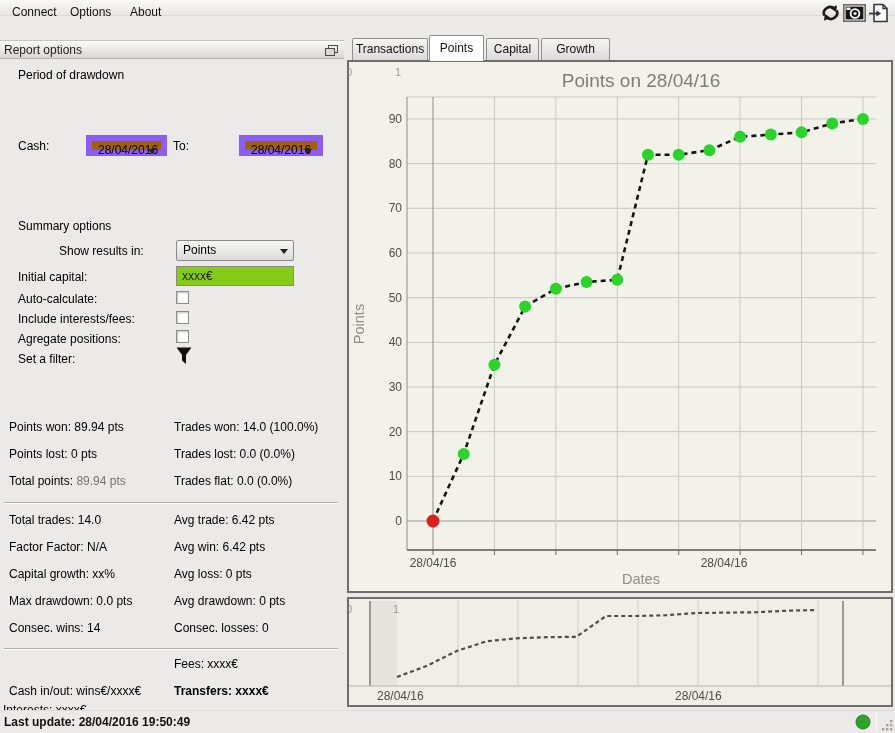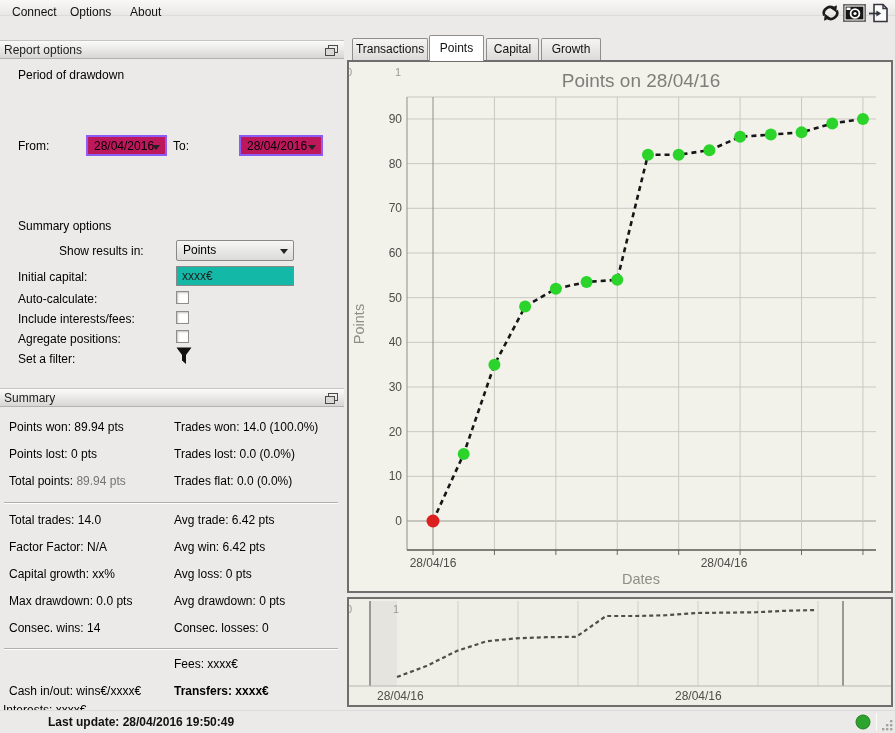--- a/index.html
+++ b/index.html
@@ -10,42 +10,42 @@
   
   #menubar{left:0;top:0;width:895px;height:16px;background:linear-gradient(#f9f8f7,#e9e8e6);border-bottom:1px solid #dddcda;}
   .menu-item{position:absolute;top:3px;height:18px;line-height:18px;padding:0 6px;color:#111;}
   .tool-icon{position:absolute;top:3px;width:23px;height:20px;cursor:pointer;}
   
   .panel-header{left:0;width:344px;height:19px;background:linear-gradient(#fbfbfa,#d7d6d4);
      border-top:1px solid #c6c5c3;border-bottom:1px solid #b3b2b0;line-height:18px;padding-left:4px;color:#222;}
   .float-btn{position:absolute;right:6px;top:3px;width:13px;height:12px;cursor:pointer;}
   .lbl{position:absolute;color:#000;white-space:nowrap;}
   
-  .combo{position:absolute;background:#be185d;border:2px solid #8b5cf6;height:21px;line-height:19px;
+  .combo{position:absolute;background:#a16207;border:6px solid #8b5cf6;height:21px;line-height:19px;
          padding-left:6px;cursor:pointer;}
   .combo .arr{position:absolute;right:5px;top:8px;width:0;height:0;border-left:4px solid transparent;
          border-right:4px solid transparent;border-top:5px solid #222;}
   .combo.gradient{background:linear-gradient(#f7f7f6,#dadad8);border:1px solid #8a8988;border-radius:2px;}
-  .textbox{position:absolute;background:#14b8a6;border:1px solid #8a8988;height:20px;padding:0 5px;
+  .textbox{position:absolute;background:#84cc16;border:1px solid #8a8988;height:20px;padding:0 5px;
          font-family:"Liberation Sans",sans-serif;font-size:12px;color:#222;}
   .checkbox{position:absolute;width:13px;height:13px;background:#fff;border:1px solid #8e8d8b;
          box-shadow:inset 1px 1px 2px rgba(120,120,120,.45);cursor:pointer;}
   .divider{position:absolute;left:4px;width:334px;height:0;border-top:1px solid #b0afab;border-bottom:1px solid #fdfdfc;}
   .green-val{color:#737373;}
   
   .tab{position:absolute;height:22px;top:38px;background:linear-gradient(#f5f4f3,#dcdbd9);
        border:1px solid #8f8e8c;border-bottom:none;border-radius:2px 2px 0 0;text-align:center;
        line-height:21px;cursor:pointer;color:#111;}
   .tab.active{top:35px;height:26px;background:#ffffff;line-height:24px;z-index:5;}
   
   #chart-panel{left:347px;top:60px;width:546px;height:533px;background:#f2f1ea;border:2px solid #6f6e6c;}
   #overview-panel{left:347px;top:597px;width:546px;height:110px;background:#efeee7;border:2px solid #6f6e6c;cursor:ew-resize;}
   
   #statusbar{left:0;top:710px;width:895px;height:23px;background:#ebeae8;border-top:1px solid #dcdbd9;}
-  #status-text{position:absolute;left:4px;top:4px;font-weight:bold;color:#111;margin-left:44px;}
+  #status-text{position:absolute;left:4px;top:4px;font-weight:bold;color:#111;}
   .vsep{position:absolute;width:1px;background:#c8c7c5;border-right:1px solid #fbfbfa;}
 </style>
 </head>
 <body>
 
 <div id="win">
 
   <div id="menubar" class="abs">
     <div class="menu-item" style="left:6px;">Connect</div>
     <div class="menu-item" style="left:64px;">Options</div>
@@ -83,21 +83,21 @@
     <span class="float-btn">
       <svg width="13" height="12" viewBox="0 0 13 12">
         <rect x="3.5" y="0.5" width="9" height="7" fill="none" stroke="#4a4a48" stroke-width="1"></rect>
         <rect x="0.5" y="3.5" width="9" height="7" fill="#d9d8d6" stroke="#4a4a48" stroke-width="1"></rect>
       </svg>
     </span>
   </div>
 
   <div class="lbl" style="left:18px;top:68px;">Period of drawdown</div>
 
-  <div class="lbl" style="left:18px;top:139px;">From:</div>
+  <div class="lbl" style="left:18px;top:139px;">Cash:</div>
   <div class="combo" style="left:86px;top:135px;width:81px;">
     <span>28/04/2016</span><span class="arr"></span>
   </div>
   <div class="lbl" style="left:173px;top:139px;">To:</div>
   <div class="combo" style="left:239px;top:135px;width:84px;">
     <span>28/04/2016</span><span class="arr"></span>
   </div>
 
   <div class="lbl" style="left:18px;top:219px;">Summary options</div>
 
@@ -118,29 +118,20 @@
   <div class="lbl" style="left:18px;top:332px;">Agregate positions:</div>
   <span class="checkbox" style="left:176px;top:330px;"></span>
 
   <div class="lbl" style="left:18px;top:352px;">Set a filter:</div>
   <span class="abs" style="left:176px;top:347px;width:16px;height:18px;cursor:pointer;">
     <svg width="16" height="18" viewBox="0 0 16 18">
       <path d="M0.5 0.5 h15 l-5.5 7.5 v9 l-4 -3.4 v-5.6 z" fill="#111"></path>
     </svg>
   </span>
 
-  <div class="abs panel-header" style="top:388px;">
-    <span>Summary</span>
-    <span class="float-btn">
-      <svg width="13" height="12" viewBox="0 0 13 12">
-        <rect x="3.5" y="0.5" width="9" height="7" fill="none" stroke="#4a4a48" stroke-width="1"></rect>
-        <rect x="0.5" y="3.5" width="9" height="7" fill="#d9d8d6" stroke="#4a4a48" stroke-width="1"></rect>
-      </svg>
-    </span>
-  </div>
 
   <div class="lbl" style="left:9px;top:420px;">Points won: 89.94 pts</div>
   <div class="lbl" style="left:174px;top:420px;">Trades won: 14.0 (100.0%)</div>
   <div class="lbl" style="left:9px;top:447px;">Points lost: 0 pts</div>
   <div class="lbl" style="left:174px;top:447px;">Trades lost: 0.0 (0.0%)</div>
   <div class="lbl" style="left:9px;top:474px;">
     <span>Total points: </span><span class="green-val">89.94 pts</span>
   </div>
   <div class="lbl" style="left:174px;top:474px;">Trades flat: 0.0 (0.0%)</div>
 
@@ -160,21 +151,21 @@
   <div class="divider" style="top:648px;"></div>
 
   <div class="lbl" style="left:3px;top:657px;margin-top:46px;">Interests: xxxx€</div>
   <div class="lbl" style="left:174px;top:657px;">Fees: xxxx€</div>
   <div class="lbl" style="left:9px;top:684px;">Cash in/out: wins€/xxxx€</div>
   <div class="lbl" style="left:174px;top:684px;font-weight:bold;">Transfers: xxxx€</div>
 
   <div class="tab" style="left:352px;width:76px;">Transactions</div>
   <div class="tab active" style="left:429px;width:55px;">Points</div>
   <div class="tab" style="left:486px;width:53px;">Capital</div>
-  <div class="tab" style="left:541px;width:60px;">Growth</div>
+  <div class="tab" style="left:541px;width:69px;">Growth</div>
 
   <div id="chart-panel" class="abs">
     <svg id="main-svg" width="542" height="529" viewBox="0 0 542 529">
         <line x1="58" y1="459" x2="527" y2="459" stroke="#9a9a93" stroke-width="1"></line>
         <text x="53" y="463" text-anchor="end" font-size="12" fill="#4d4d4a">0</text>
         <line x1="58" y1="414.33" x2="527" y2="414.33" stroke="#c9c9c2" stroke-width="1"></line>
         <text x="53" y="418.33" text-anchor="end" font-size="12" fill="#4d4d4a">10</text>
         <line x1="58" y1="369.66" x2="527" y2="369.66" stroke="#c9c9c2" stroke-width="1"></line>
         <text x="53" y="373.66" text-anchor="end" font-size="12" fill="#4d4d4a">20</text>
         <line x1="58" y1="324.99" x2="527" y2="324.99" stroke="#c9c9c2" stroke-width="1"></line>

